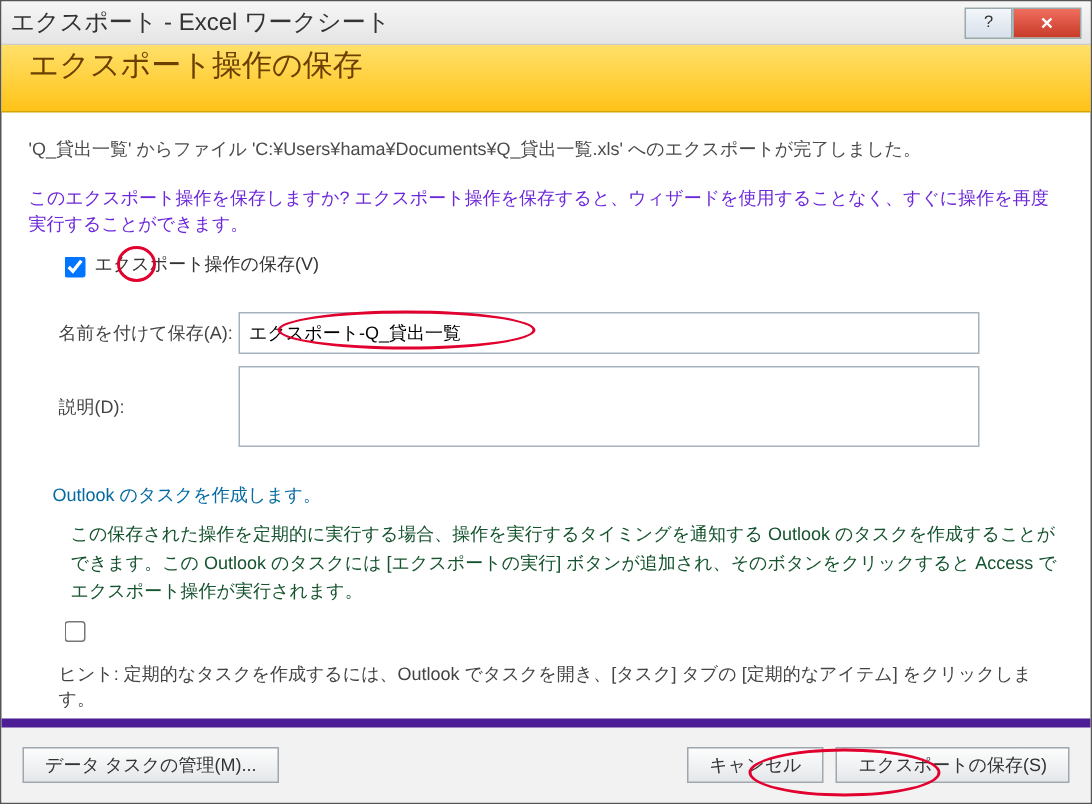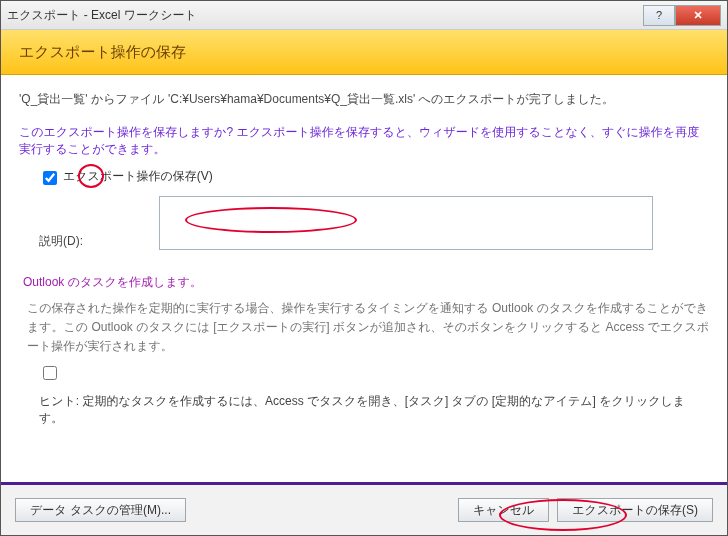--- a/index.html
+++ b/index.html
@@ -1,36 +1,36 @@
 <!DOCTYPE html>
 <html><head>
 <meta charset="utf-8">
 <style>
 html,body{margin:0;padding:0;font-family:"Meiryo","MS PGothic",sans-serif;font-size:12px;color:#333;background:#888}
 .window{width:728px;height:536px;background:#fff;border:1px solid #555;box-sizing:border-box;position:relative}
 .titlebar{height:28px;background:linear-gradient(#f6f6f6,#e5e5e5);border-bottom:1px solid #ccc;display:flex;align-items:center;padding:0 6px}
-.titlebar .title{flex:1;font-size:12px;color:#333}
+.titlebar .title{flex:1;font-size:16px;color:#333}
 .tb-btns{display:flex;gap:0}
 .tb-btn{width:30px;height:19px;border:1px solid #9aa;background:linear-gradient(#f3f6fb,#d8e0ea);display:flex;align-items:center;justify-content:center;font-size:11px;color:#333}
 .tb-btn.close{width:44px;background:linear-gradient(#ef6d5d,#c83a28);color:#fff;font-weight:bold}
-.header{height:44px;background:linear-gradient(#ffe06a,#ffc318);border-bottom:1px solid #d3a400;display:flex;align-items:center;padding:0 18px;font-size:15px;color:#6b3f00}
+.header{height:44px;background:linear-gradient(#ffe06a,#ffc318);border-bottom:1px solid #d3a400;display:flex;padding:0 18px;font-size:20px;color:#6b3f00}
 .body{padding:16px 18px 68px 18px}
 .msg{color:#4a4a4a;margin-bottom:16px}
 .q{color:#6d28d9;margin-bottom:10px}
 .row{display:flex;align-items:flex-start;margin:6px 0 6px 20px}
 .chk{width:14px;height:14px;margin-right:6px}
 .section{margin:16px 0 8px 20px}
 .field{display:flex;align-items:center;margin:8px 0 8px 20px}
 .flabel{width:120px;color:#444}
 .tinput{flex:1;max-width:480px;height:22px;border:1px solid #a7b3be;padding:2px 6px;font-family:inherit;font-size:12px}
 .tarea{flex:1;max-width:480px;height:44px;border:1px solid #a7b3be;padding:4px 6px;font-family:inherit;font-size:12px;resize:none}
-.note{margin:8px 0 6px 8px;color:#737373;line-height:1.6}
+.note{margin:8px 0 6px 28px;color:#14532d;line-height:1.6}
 .note2{margin:4px 0 0 20px;color:#444}
 .hint{margin-top:10px}
-.footer{position:absolute;left:0;right:0;bottom:0;height:50px;border-top:3px solid #4c1d95;background:#f2f2f2;display:flex;align-items:center;padding:0 14px}
+.footer{position:absolute;left:0;right:0;bottom:0;height:50px;border-top:6px solid #4c1d95;background:#f2f2f2;display:flex;align-items:center;padding:0 14px}
 .footer .spacer{flex:1}
 .btn{height:24px;padding:0 14px;border:1px solid #9fa6ad;background:linear-gradient(#fdfdfd,#e4e7ea);font-family:inherit;font-size:12px;color:#333;margin-left:8px;cursor:pointer}
 .btn:first-child{margin-left:0}
 .circ{position:absolute;border:2px solid #e2002f;border-radius:50%;pointer-events:none}
 .circ.a{left:77px;top:163px;width:22px;height:20px}
 .circ.b{left:184px;top:206px;width:168px;height:22px}
 .circ.c{left:498px;top:498px;width:124px;height:28px}
 </style>
 </head>
 <body>
@@ -50,33 +50,37 @@
 
   <div class="body">
     <div class="msg">'Q_貸出一覧' からファイル 'C:¥Users¥hama¥Documents¥Q_貸出一覧.xls' へのエクスポートが完了しました。</div>
     <div class="q">このエクスポート操作を保存しますか? エクスポート操作を保存すると、ウィザードを使用することなく、すぐに操作を再度実行することができます。</div>
 
     <div class="row">
       <input type="checkbox" class="chk" checked="" style="">
       <label><span>エクスポート操作の保存(V)</span></label>
     </div>
 
-    <div class="field" style="align-items:flex-end">
+    <div class="field" style="margin-top:20px">
+      <div class="flabel"><span>名前を付けて保存(A):</span></div>
+      <input class="tinput" type="text" value="エクスポート-Q_貸出一覧" style="">
+    </div>
+    <div class="field" style="align-items:center">
       <div class="flabel"><span>説明(D):</span></div>
       <textarea class="tarea" style=""></textarea>
     </div>
 
-    <div class="section" style="margin-left:4px;margin-top:24px;color:#a21caf">Outlook のタスクを作成します。</div>
+    <div class="section" style="margin-left:16px;margin-top:24px;color:#0369a1">Outlook のタスクを作成します。</div>
     <div class="note">この保存された操作を定期的に実行する場合、操作を実行するタイミングを通知する Outlook のタスクを作成することができます。この Outlook のタスクには [エクスポートの実行] ボタンが追加され、そのボタンをクリックすると Access でエクスポート操作が実行されます。</div>
 
     <div class="row">
       <input type="checkbox" class="chk" style="">
     </div>
 
-    <div class="note2 hint">ヒント: 定期的なタスクを作成するには、Access でタスクを開き、[タスク] タブの [定期的なアイテム] をクリックします。</div>
+    <div class="note2 hint">ヒント: 定期的なタスクを作成するには、Outlook でタスクを開き、[タスク] タブの [定期的なアイテム] をクリックします。</div>
   </div>
 
   <div class="footer">
     <button class="btn">データ タスクの管理(M)...</button>
     <div class="spacer"></div>
     <button class="btn">キャンセル</button>
     <button class="btn">エクスポートの保存(S)</button>
   </div>
 
   <div class="circ a"></div>

